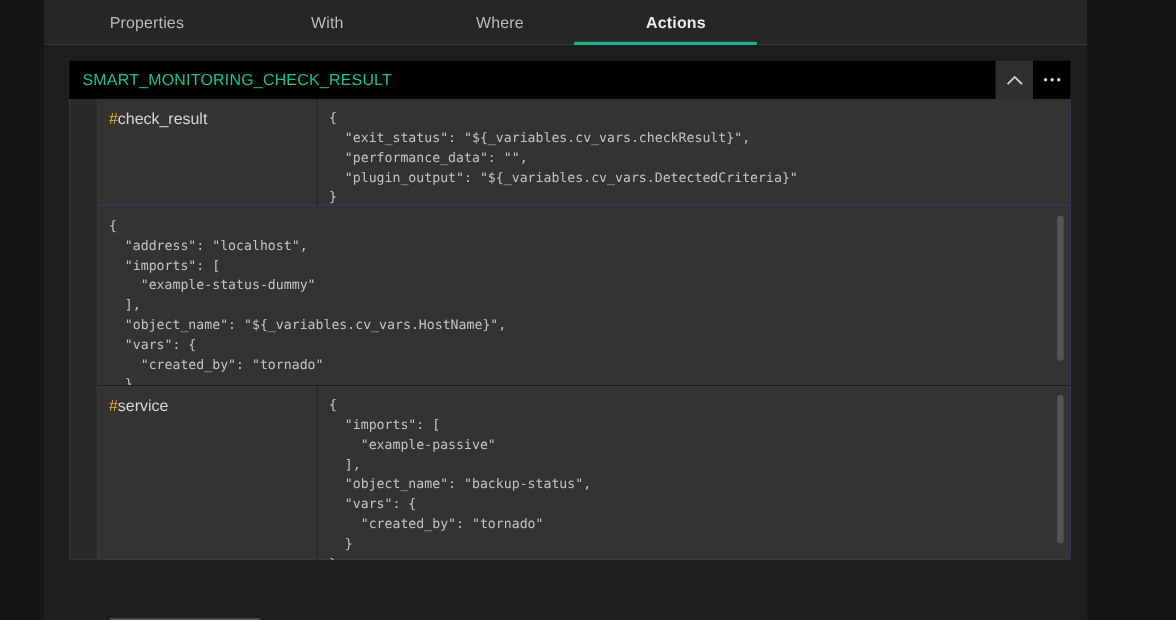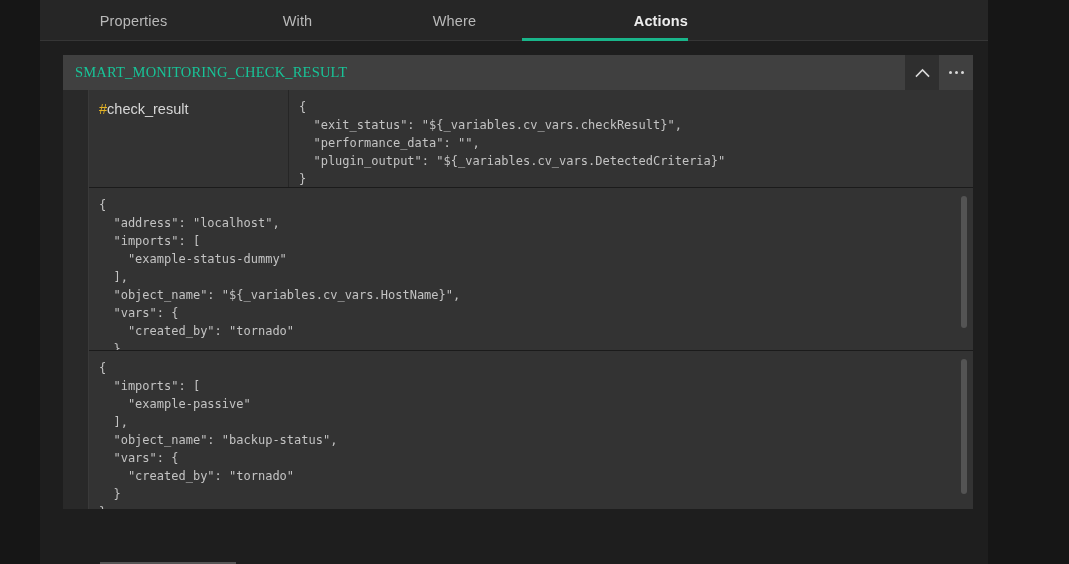--- a/index.html
+++ b/index.html
@@ -54,21 +54,20 @@
     user-select: none;
     padding-left: 19px;
   }
   .tab.t-properties { width: 168px; }
   .tab.t-where      { width: 154px; }
   .tab.t-with       { width: 160px; }
   .tab.t-actions    { width: 166px; }
   .tab.active {
     color: #ececec;
     font-weight: bold;
-    justify-content: flex-end;
   }
   .tab.active::after {
     content: "";
     position: absolute;
     left: 0; right: 0; bottom: 0;
     height: 3px;
     background: var(--accent, #19b58a);
   }
 
   
@@ -88,22 +87,21 @@
     background: #2d2d2d;
     display: flex;
     flex-direction: column;
   }
 
   .card-header {
     height: 35px;
     flex: 0 0 35px;
     display: flex;
     align-items: stretch;
-    background: #404040;
-    font-family: Liberation Serif, serif;
+    background: #000000;
   }
   .card-title {
     flex: 1 1 auto;
     display: flex;
     align-items: center;
     padding-left: 12px;
     font-size: 14.5px;
     color: #18c397;
     letter-spacing: .2px;
     user-select: none;
@@ -287,20 +285,23 @@
   "object_name": "${_variables.cv_vars.HostName}",
   "vars": {
     "created_by": "tornado"
   }
 }</pre>
                 <div class="vscroll s2"></div>
               </div>
             </div>
 
             <div class="act-row row-h3">
+              <div class="row-key">
+                <span class="hash">#</span><span>service</span>
+              </div>
               <div class="row-val">
                 <pre class="code">{
   "imports": [
     "example-passive"
   ],
   "object_name": "backup-status",
   "vars": {
     "created_by": "tornado"
   }
 }</pre>

